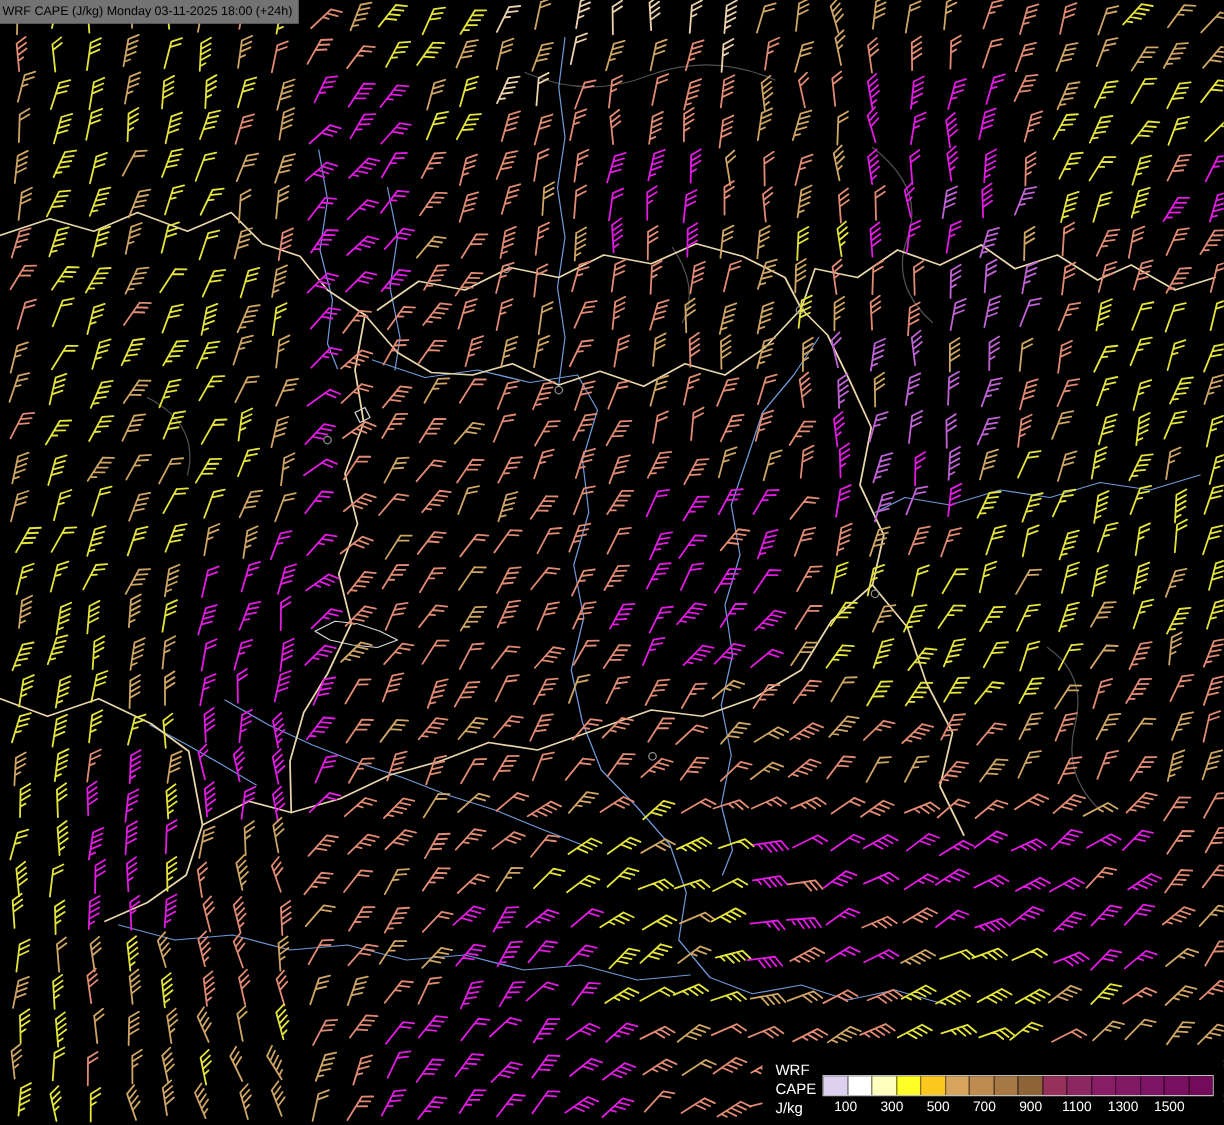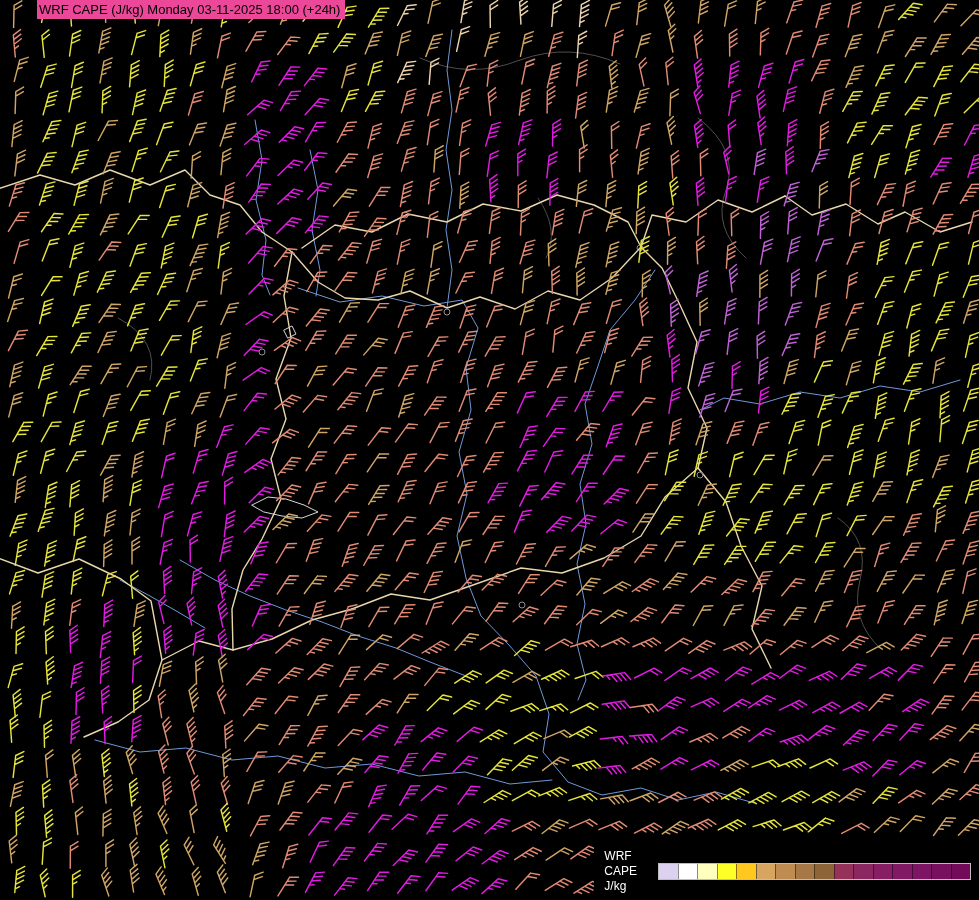--- a/index.html
+++ b/index.html
@@ -4,26 +4,26 @@
 <style>
   html,body{margin:0;padding:0;}
   body{
     width:979px;height:900px;background:#000;position:relative;overflow:hidden;
     font-family:"Liberation Sans",sans-serif;
   }
   .stage{position:absolute;inset:0;width:979px;height:900px;}
   #map-svg{position:absolute;left:0;top:0;display:block;}
   .titles{position:absolute;left:0;top:0;z-index:5;}
   .title-line{
-    display:table;background:#ec4899;color:#000;
-    font-size:13px;line-height:15px;padding:2px 5px 2px 2px;white-space:nowrap;margin-left:37px;
+    display:table;background:#737373;color:#000;
+    font-size:10px;line-height:15px;padding:2px 5px 2px 2px;white-space:nowrap;
   }
   .legend{
     position:absolute;right:0;bottom:0;z-index:5;background:#000;
-    display:flex;align-items:center;gap:21px;padding:6px 8px 6px 10px;
+    display:flex;align-items:flex-end;gap:5px;padding:6px 8px 6px 10px;
   }
   .legend-title{color:#fff;font-size:12px;line-height:15px;}
   .legend-bar{position:relative;}
   .swatch-row{display:flex;border:1px solid #bdbdbd;width:max-content;}
   .swatch{height:15px;}
   .swatch + .swatch{border-left:1px solid rgba(0,0,0,0.45);}
   .tick-row{position:relative;height:14px;margin-top:3px;}
   .tick{position:absolute;top:0;color:#fff;font-size:11px;transform:translateX(-50%);white-space:nowrap;}
 </style>
 </head>
@@ -1090,15 +1090,25 @@
           <div class="swatch" style="width: 18.5px; background: rgb(165, 120, 70);"></div>
           <div class="swatch" style="width: 18.5px; background: rgb(140, 100, 55);"></div>
           <div class="swatch" style="width: 18.5px; background: rgb(150, 50, 90);"></div>
           <div class="swatch" style="width: 18.5px; background: rgb(140, 40, 97);"></div>
           <div class="swatch" style="width: 18.5px; background: rgb(135, 30, 100);"></div>
           <div class="swatch" style="width: 18.5px; background: rgb(130, 25, 100);"></div>
           <div class="swatch" style="width: 18.5px; background: rgb(125, 20, 100);"></div>
           <div class="swatch" style="width: 18.5px; background: rgb(120, 15, 95);"></div>
           <div class="swatch" style="width: 18.5px; background: rgb(115, 10, 90);"></div>
         </div>
+        <div class="tick-row" style="width: 296px;">
+          <span class="tick" style="left: 18.5px;">100</span>
+          <span class="tick" style="left: 55.5px;">300</span>
+          <span class="tick" style="left: 92.5px;">500</span>
+          <span class="tick" style="left: 129.5px;">700</span>
+          <span class="tick" style="left: 166.5px;">900</span>
+          <span class="tick" style="left: 203.5px;">1100</span>
+          <span class="tick" style="left: 240.5px;">1300</span>
+          <span class="tick" style="left: 277.5px;">1500</span>
+        </div>
       </div>
   </div>
 </div>
 
 </body></html>

